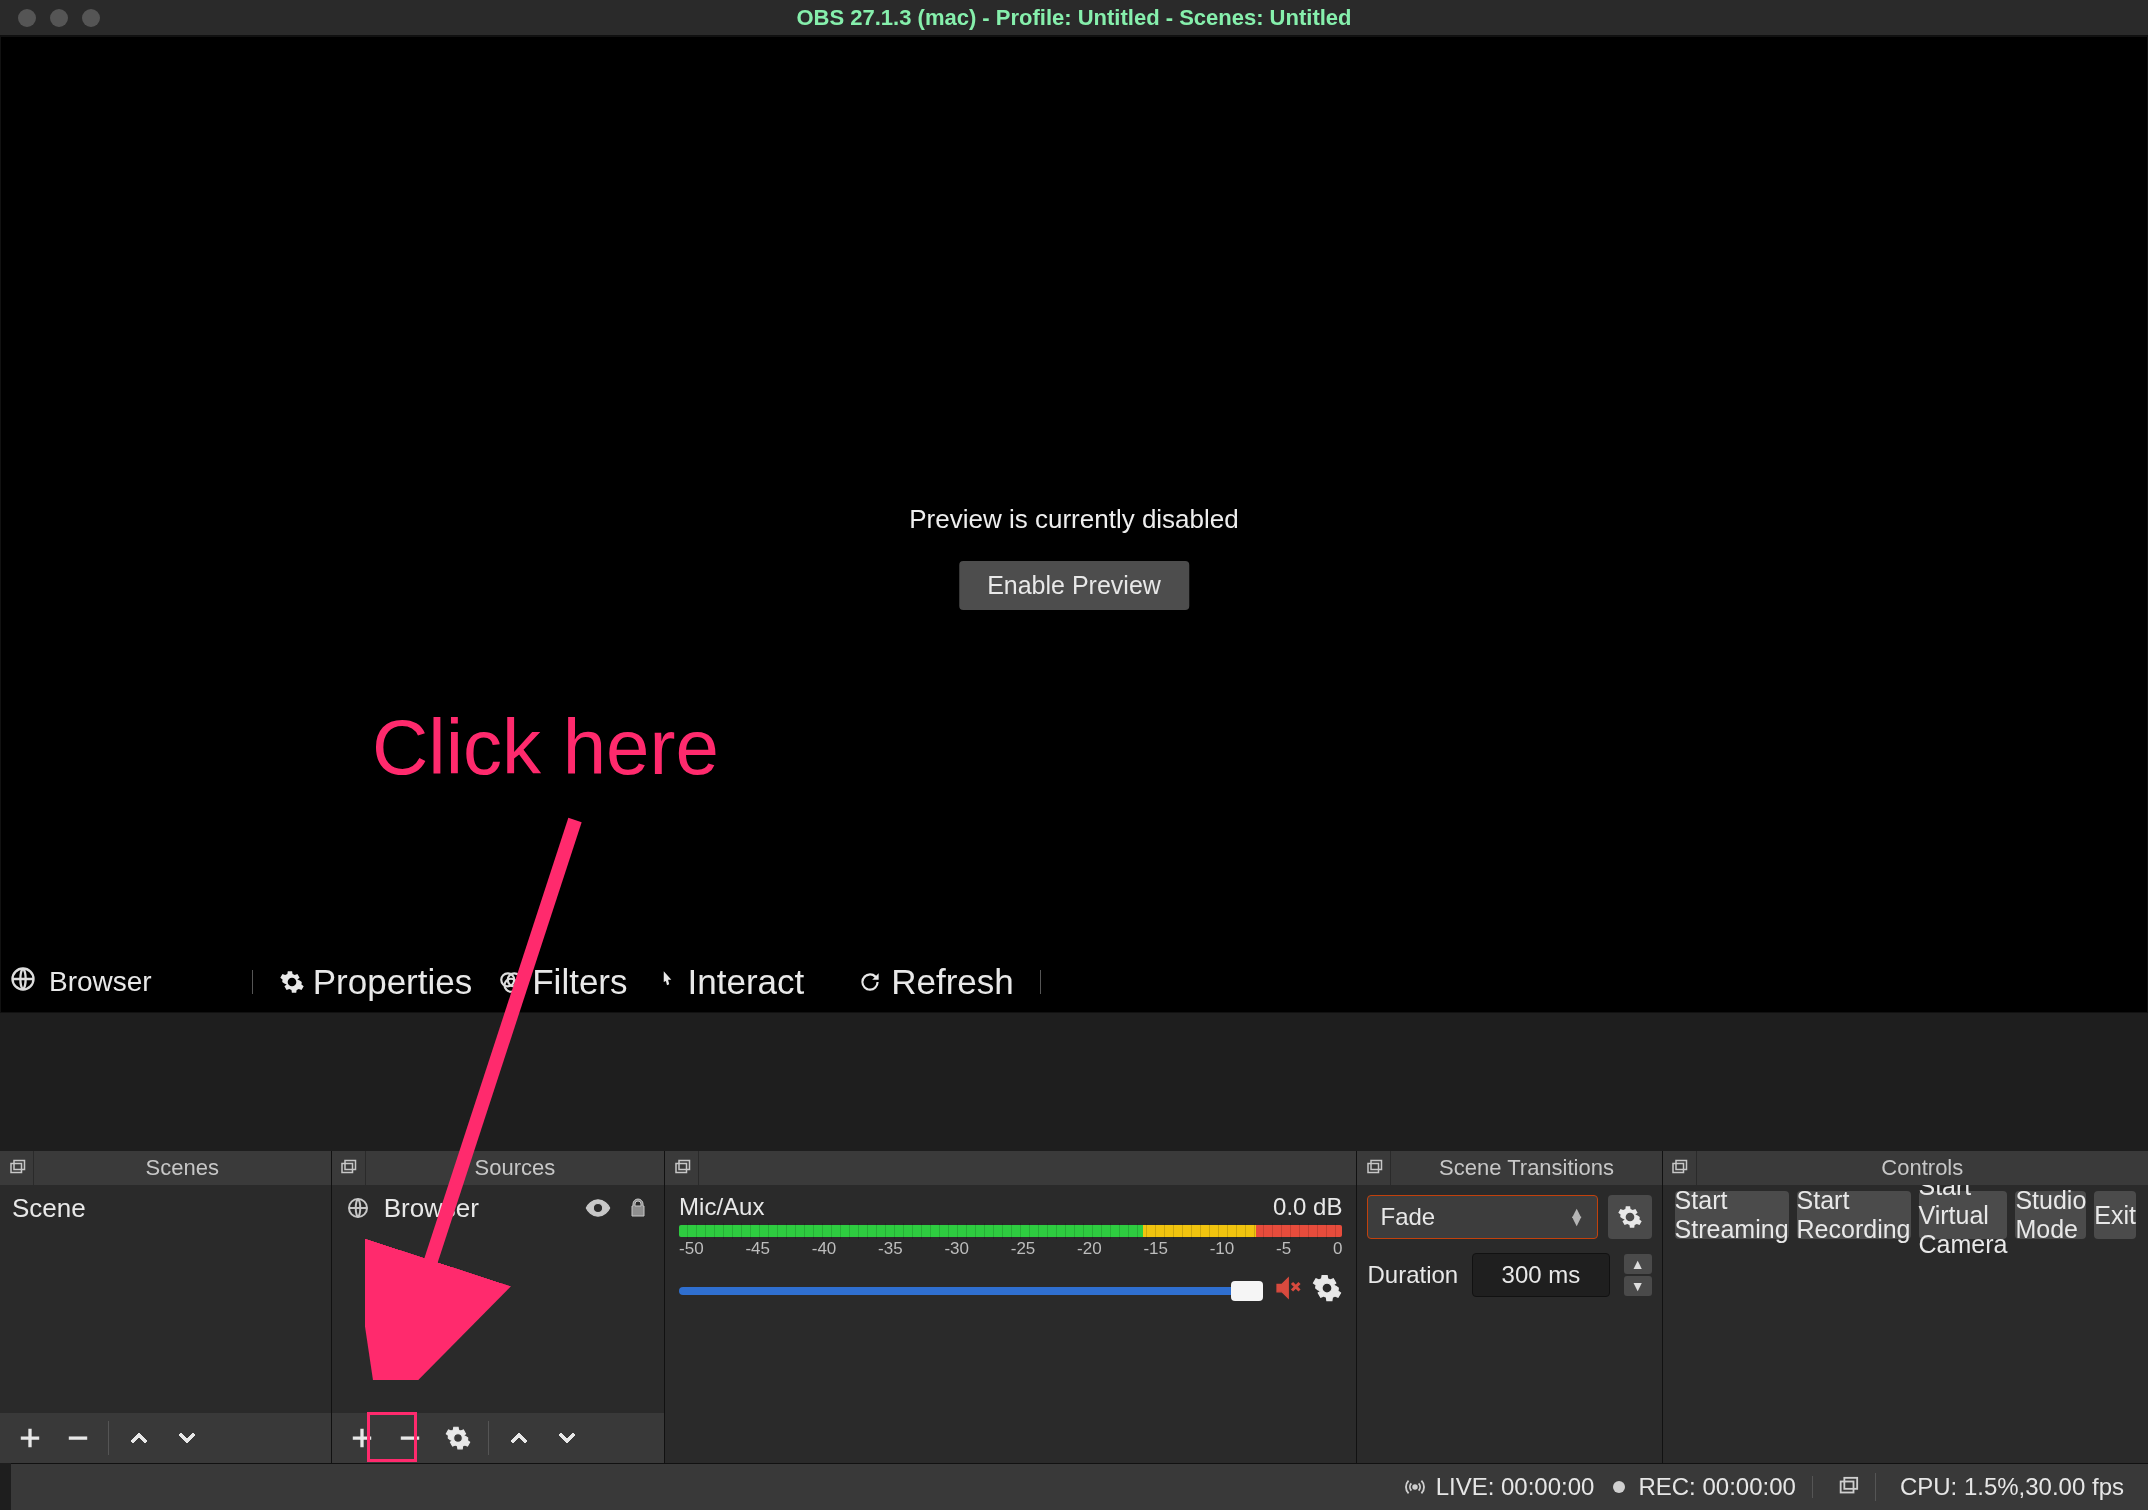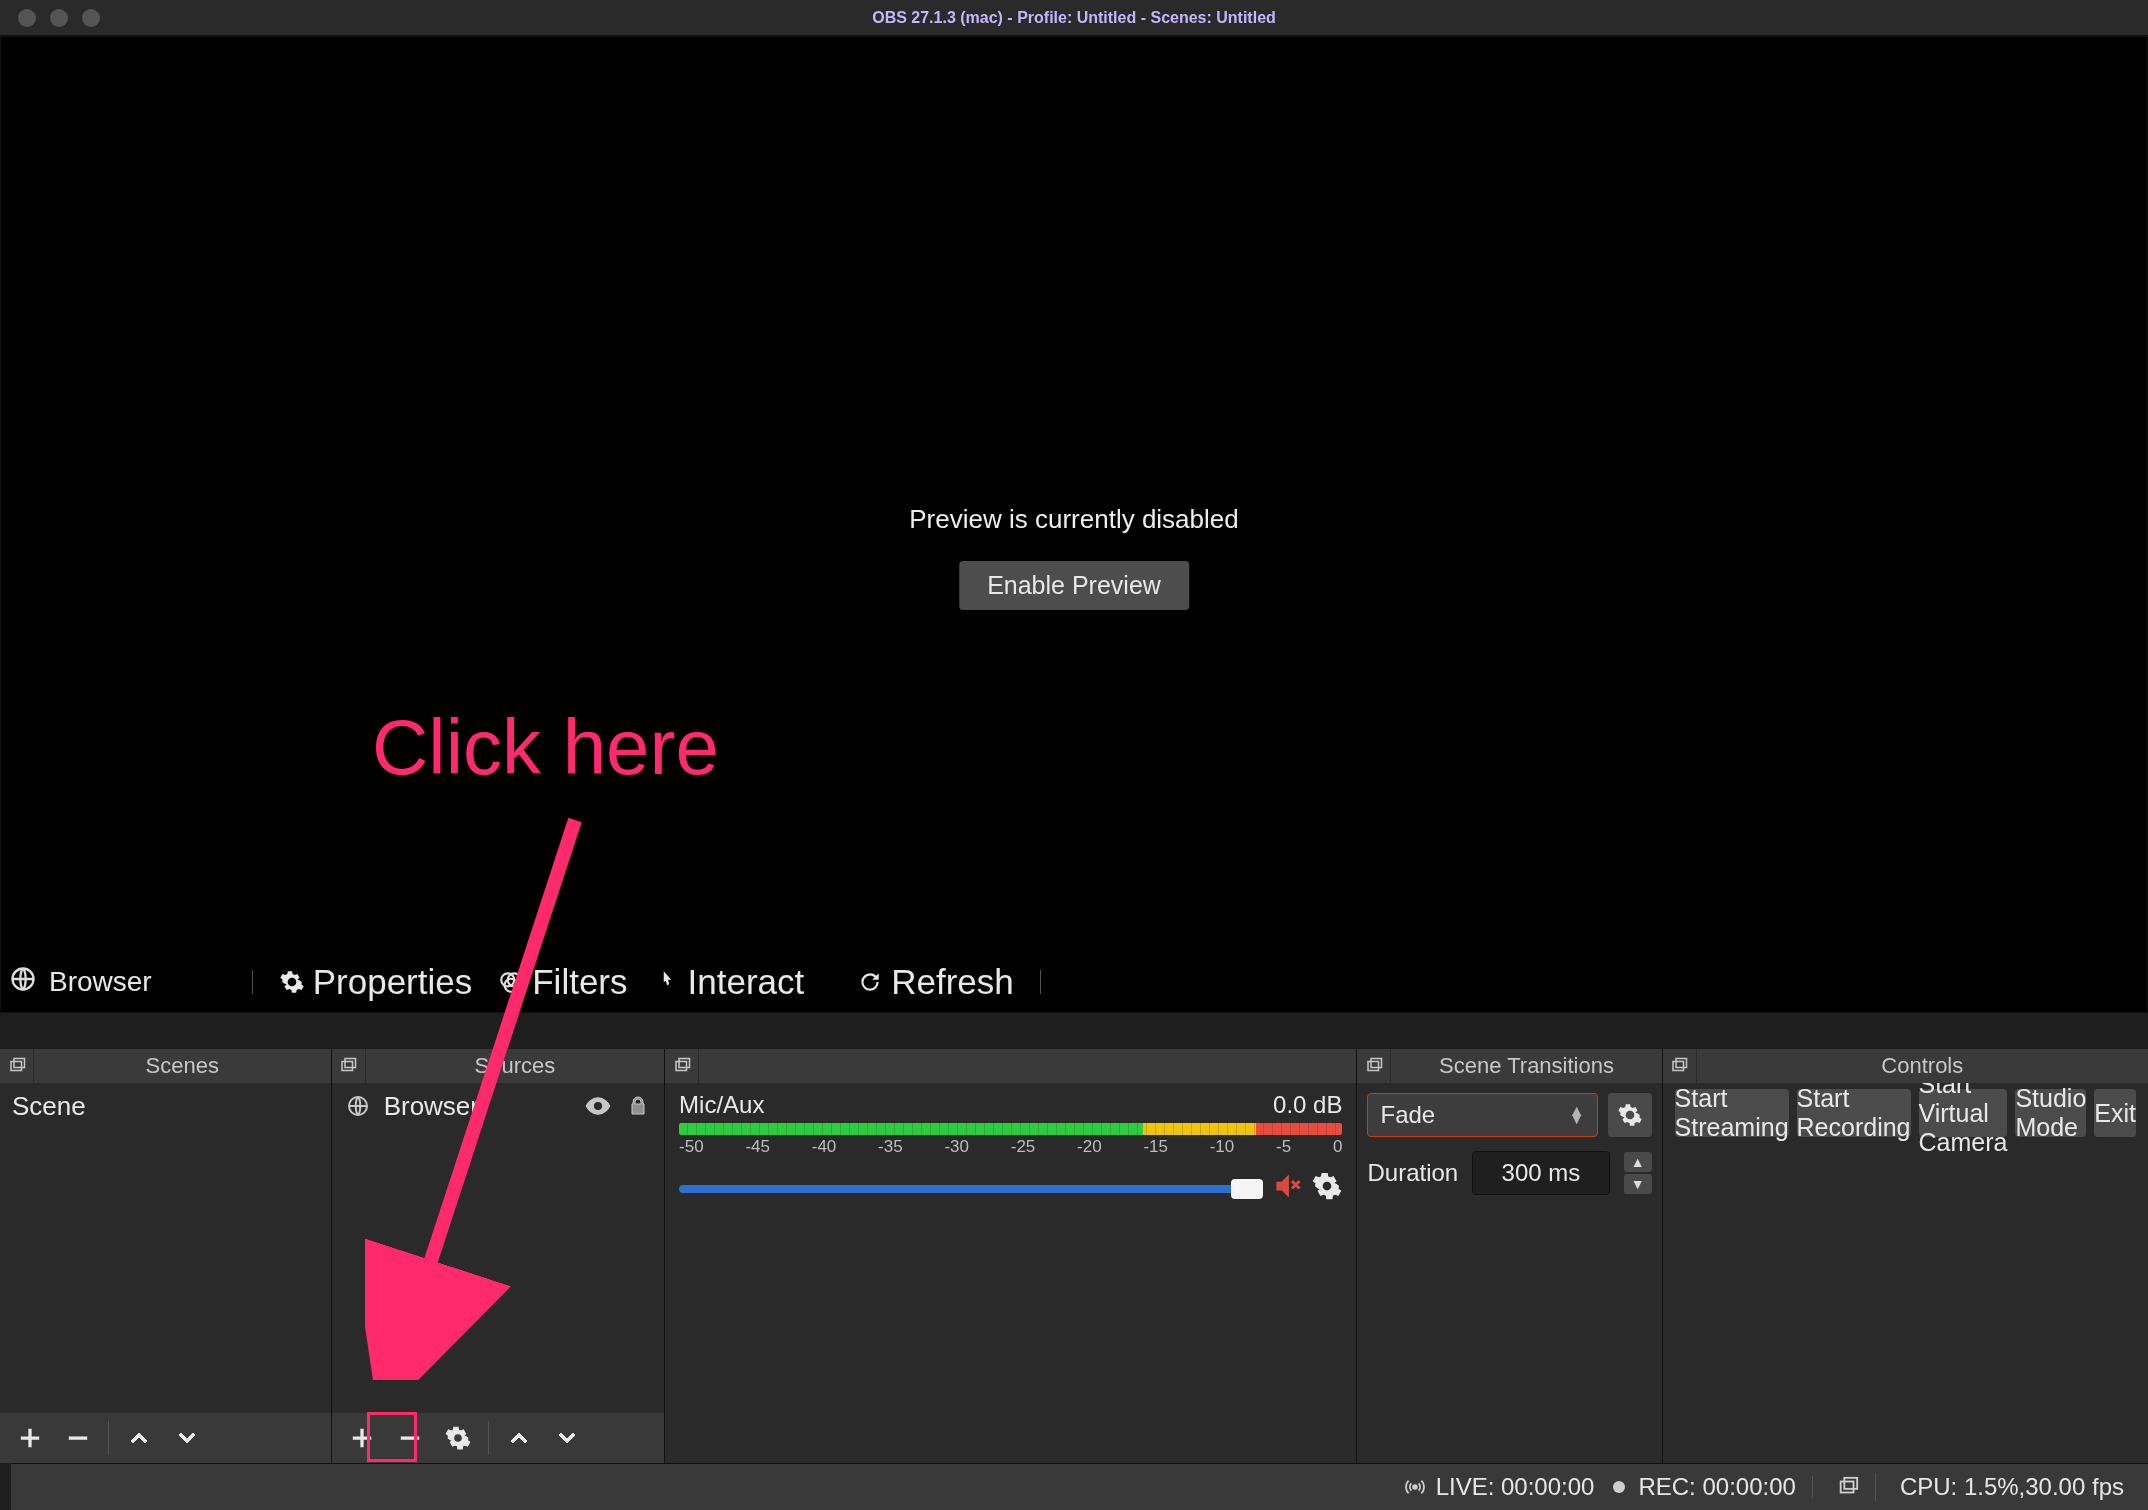--- a/index.html
+++ b/index.html
@@ -30,22 +30,22 @@
   .traffic-lights .dot {
     width: 18px; height: 18px;
     border-radius: 50%;
     background: #555;
   }
   .title-text {
     position: absolute;
     left: 50%;
     top: 50%;
     transform: translate(-50%, -50%);
-    color: #c4b5fd;
-    font-size: 16px;
+    color: #86efac;
+    font-size: 22px;
     font-weight: 600;
     white-space: nowrap;
   }
 
   
   .preview-area {
     position: absolute;
     top: 36px;
     left: 0;
     right: 0;
@@ -120,21 +120,21 @@
     align-self: stretch;
     background: transparent;
     margin: 8px 0;
   }
 
   
   .docks {
     position: absolute;
     left: 0; right: 0;
     bottom: 47px;
-    height: 414px;
+    height: 312px;
     display: flex;
     background: #86efac;
   }
   .dock {
     display: flex;
     flex-direction: column;
     border-right: 1px solid #111;
     position: relative;
   }
   .dock:last-child { border-right: none; }

